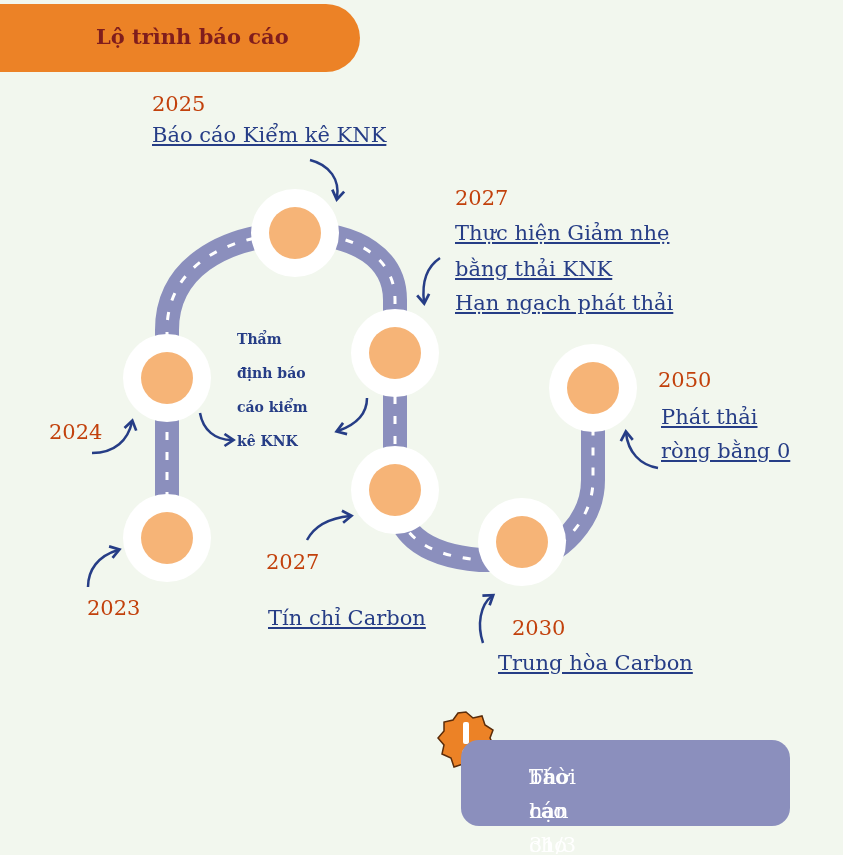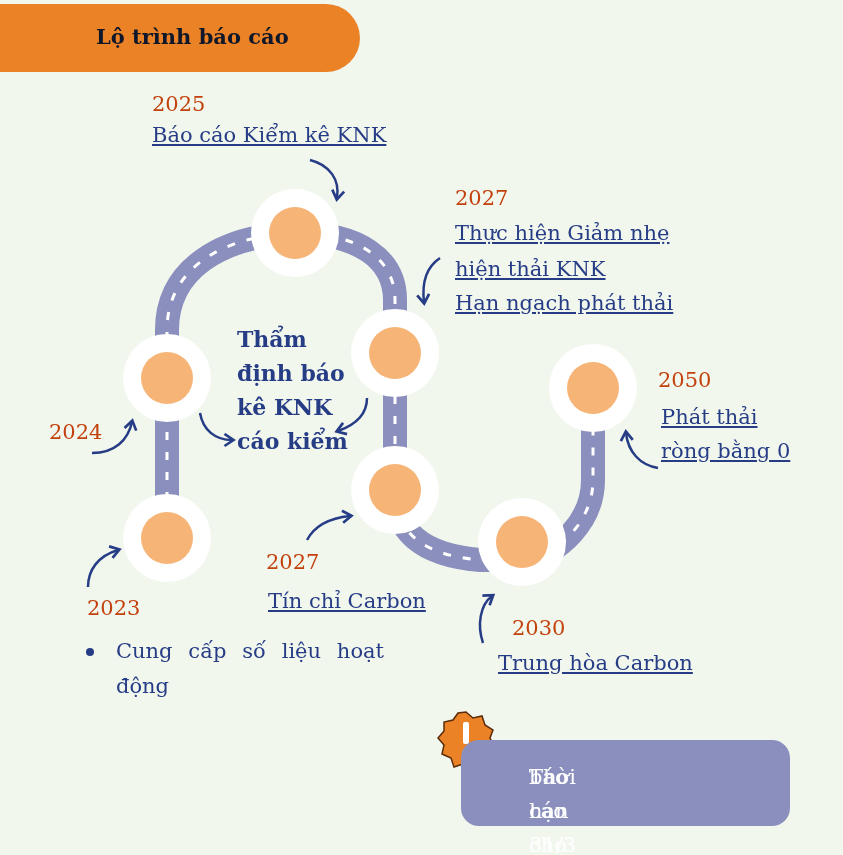--- a/index.html
+++ b/index.html
@@ -1,24 +1,24 @@
 <!DOCTYPE html>
 <html><head>
 <meta charset="utf-8">
 <style>
   html, body { margin:0; padding:0; }
   body { width:843px; height:855px; background:#f2f7ee; position:relative; overflow:hidden;
          font-family:"DejaVu Serif", serif; color:#263d86; }
   .banner { position:absolute; left:-30px; top:4px; width:390px; height:68px; background:#ec8226;
             border-radius:0 34px 34px 0; }
-  .banner span { position:absolute; left:126px; top:20px; color:#0f172a; font-weight:bold; font-size:21px; }
+  .banner span { position:absolute; left:126px; top:20px; color:#7f1d1d; font-weight:bold; font-size:21px; }
   svg.road { position:absolute; left:0; top:0; }
   .year { position:absolute; color:#c2410c; font-weight:normal; font-size:21px; }
   .desc { position:absolute; font-size:21px; line-height:34px; white-space:nowrap;text-decoration:underline; }
-  .center-label { position:absolute; left:237px; top:322px; font-weight:bold; font-size:22px; line-height:34px; }
+  .center-label { position:absolute; left:237px; top:322px; font-weight:bold; font-size:14px; line-height:34px; }
   ul.notes { position:absolute; left:84px; top:634px; width:300px; margin:0; padding:0; list-style:none;
              font-size:21px; line-height:35px; }
   ul.notes li { position:relative; padding-left:32px; margin-bottom:4px; text-align:justify; }
   ul.notes li::before { content:""; position:absolute; left:2px; top:14px; width:8px; height:8px; border-radius:50%; background:#263d86; }
   .callout { position:absolute; left:461px; top:740px; width:329px; height:86px; background:#8b8fbd;
              border-radius:18px; }
   .callout div { position:absolute; left:34px; top:10px; color:#fff; font-size:21px; line-height:34px; }
 </style>
 </head>
 <body>
@@ -87,46 +87,45 @@
     <rect x="-3" y="-18" width="6" height="22" rx="2" fill="#fff"></rect>
     <circle cx="0" cy="12" r="3.5" fill="#fff"></circle>
   </g>
 </svg>
 
 <div class="year" style="left:152px;top:92px;">2025</div>
 <div class="desc" style="left:152px;top:118px;">Báo cáo Kiểm kê KNK</div>
 
 <div class="year" style="left:455px;top:186px;">2027</div>
 <div class="desc" style="left:455px;top:216px;">Thực hiện Giảm nhẹ</div>
-<div class="desc" style="left:455px;top:252px;">hiện thải KNK</div>
+<div class="desc" style="left:455px;top:252px;">bằng thải KNK</div>
 <div class="desc" style="left:455px;top:286px;">Hạn ngạch phát thải</div>
 
 <div class="year" style="left:49px;top:420px;">2024</div>
 
 <div class="center-label">
   <div>Thẩm</div>
   <div>định báo</div>
+  <div>cáo kiểm</div>
   <div>kê KNK</div>
-  <div>cáo kiểm</div>
 </div>
 
 <div class="year" style="left:658px;top:368px;">2050</div>
 <div class="desc" style="left:661px;top:400px;">Phát thải</div>
 <div class="desc" style="left:661px;top:434px;text-align:center;">ròng bằng 0</div>
 
 <div class="year" style="left:266px;top:550px;">2027</div>
-<div class="desc" style="left:268px;top:584px;">Tín chỉ Carbon</div>
+<div class="desc" style="left:268px;top:601px;">Tín chỉ Carbon</div>
 
 <div class="year" style="left:87px;top:596px;">2023</div>
 
 <div class="year" style="left:512px;top:616px;">2030</div>
 <div class="desc" style="left:498px;top:646px;">Trung hòa Carbon</div>
 
 <ul class="notes">
-  <li>Cung cấp số liệu hoạt động</li>
 </ul>
 
 <div class="callout">
   <div>
     <div>Thời hạn 31/3 năm nay –</div>
     <div>báo cáo cho năm trước</div>
   </div>
 </div>
 
 </body></html>

